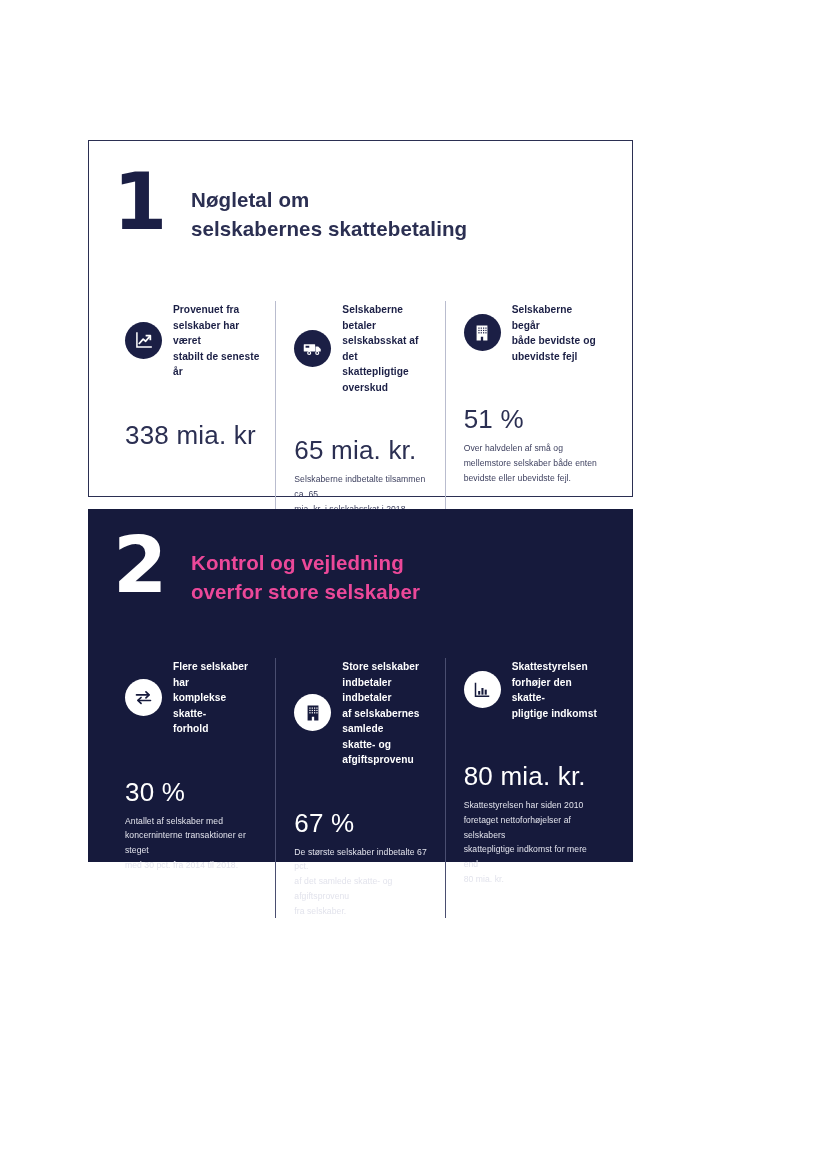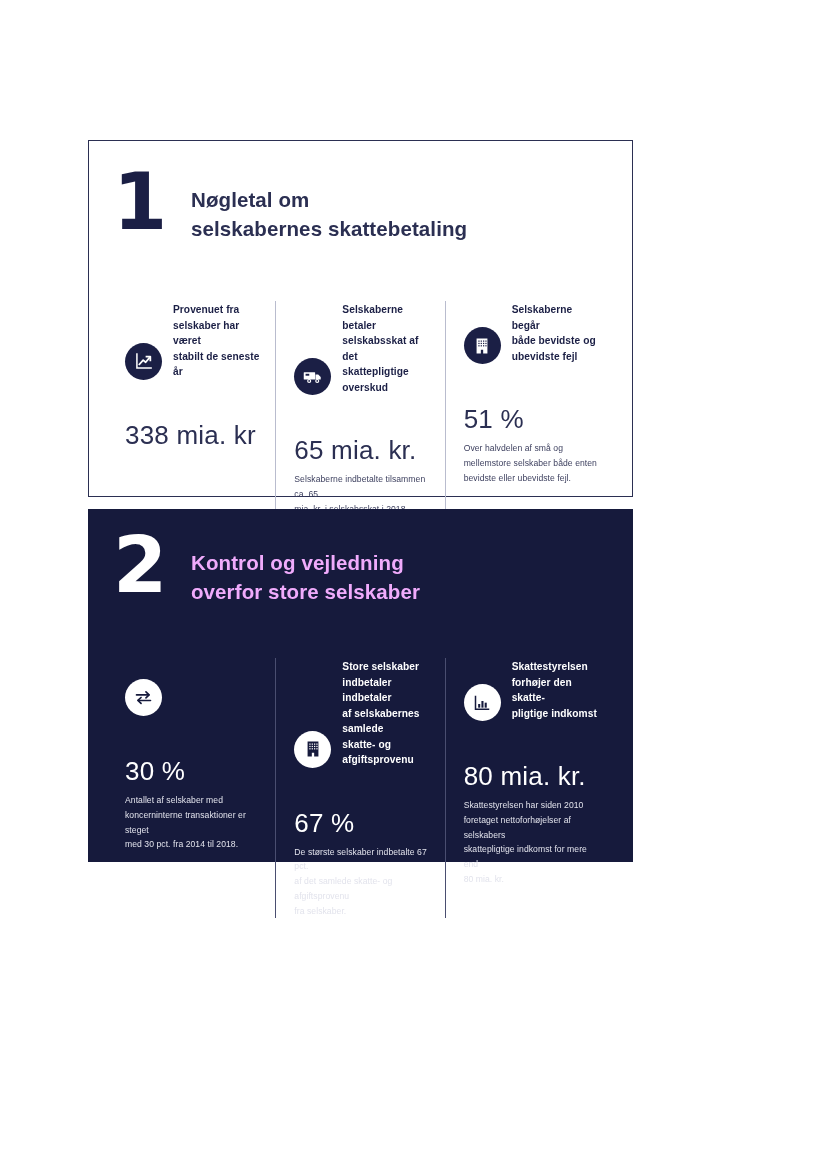--- a/index.html
+++ b/index.html
@@ -62,21 +62,21 @@
   .panel-dark  .big-number { color: #ffffff; }
 
   .panel-title {
     font-size: 20.5px;
     font-weight: 400;
     line-height: 1.42;
     letter-spacing: 0.1px;
     padding-top: 16px;
   }
   .panel-light .panel-title { color: #2b2f52; }
-  .panel-dark  .panel-title { color: #f0abfc; }
+  .panel-dark  .panel-title { color: #ec4899; }
   .panel-title span { display: block; font-weight: bold; }
 
   
   .cols {
     position: absolute;
     left: 18px;
     right: 18px;
     display: flex;
   }
   .panel-light .cols { top: 160px; }
@@ -88,21 +88,21 @@
     box-sizing: border-box;
     position: relative;
   }
   .col + .col { border-left: 1px solid; }
   .panel-light .col + .col { border-left-color: #b9bcce; }
   .panel-dark  .col + .col { border-left-color: #4a4e70; }
 
   
   .col-head {
     display: flex;
-    align-items: flex-end;
+    align-items: center;
     min-height: 58px;
   }
   .icon-circle {
     flex: 0 0 37px;
     width: 37px;
     height: 37px;
     border-radius: 50%;
     display: flex;
     align-items: center;
     justify-content: center;
@@ -257,20 +257,25 @@
       <div class="col">
         <div class="col-head">
           <div class="icon-circle">
             <svg width="21" height="21" viewBox="0 0 24 24" fill="none" stroke="#161a3c" stroke-width="1.9" stroke-linecap="round" stroke-linejoin="round">
               <path d="M4 9h14"></path>
               <polyline points="14.8,5.6 18.4,9 14.8,12.4"></polyline>
               <path d="M20 15.4H6"></path>
               <polyline points="9.2,12 5.6,15.4 9.2,18.8"></polyline>
             </svg>
           </div>
+          <div class="col-heading">
+            <div>Flere selskaber har</div>
+            <div>komplekse skatte-</div>
+            <div>forhold</div>
+          </div>
         </div>
         <div class="stat-value">30 %</div>
         <div class="stat-desc">
           <div>Antallet af selskaber med</div>
           <div>koncerninterne transaktioner er steget</div>
           <div>med 30 pct. fra 2014 til 2018.</div>
         </div>
       </div>
 
       <div class="col">

